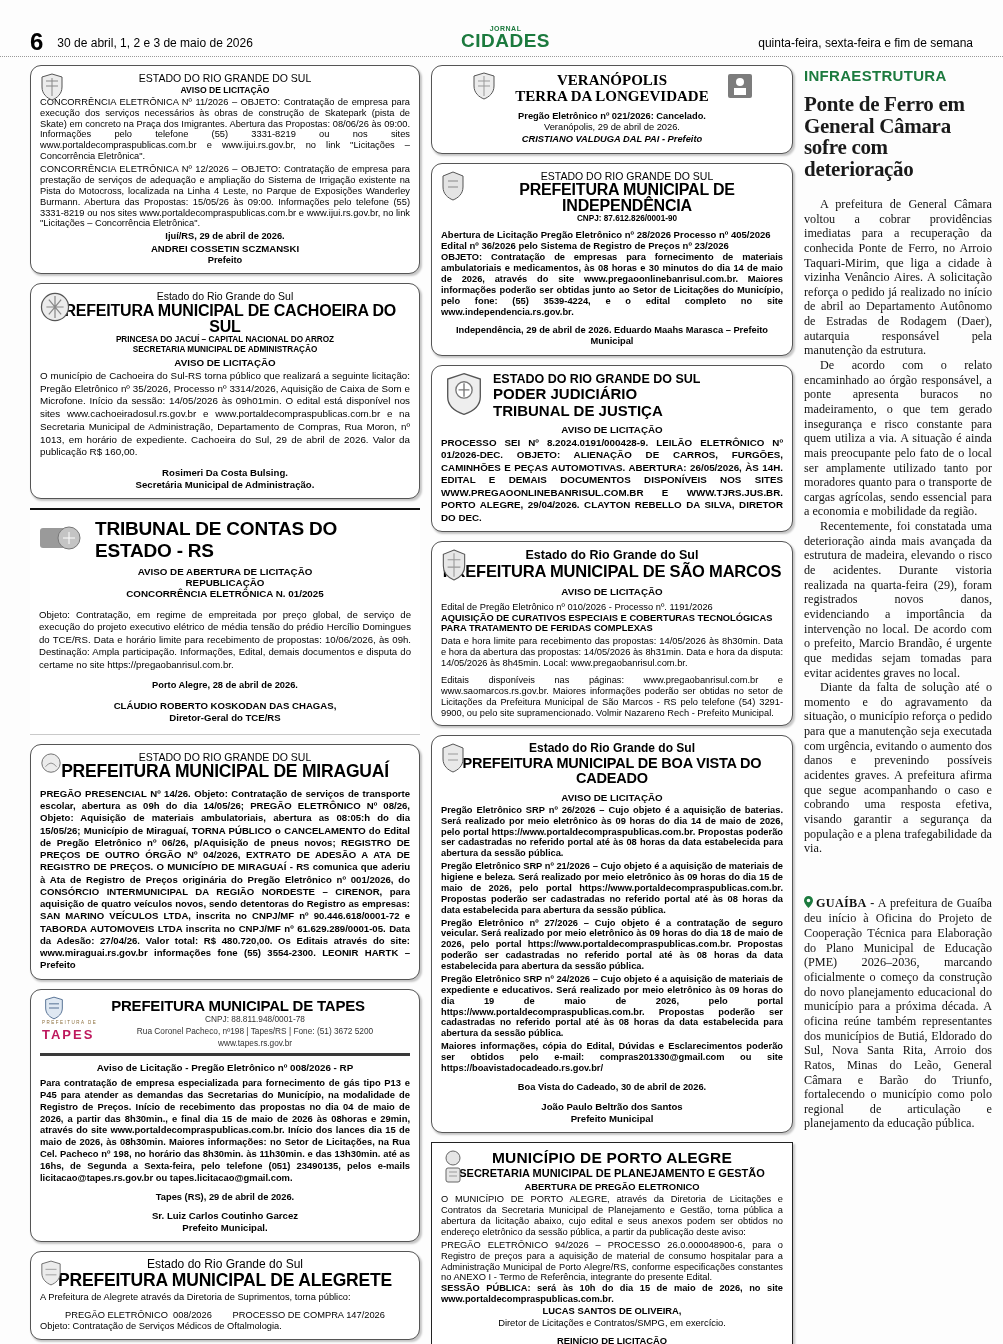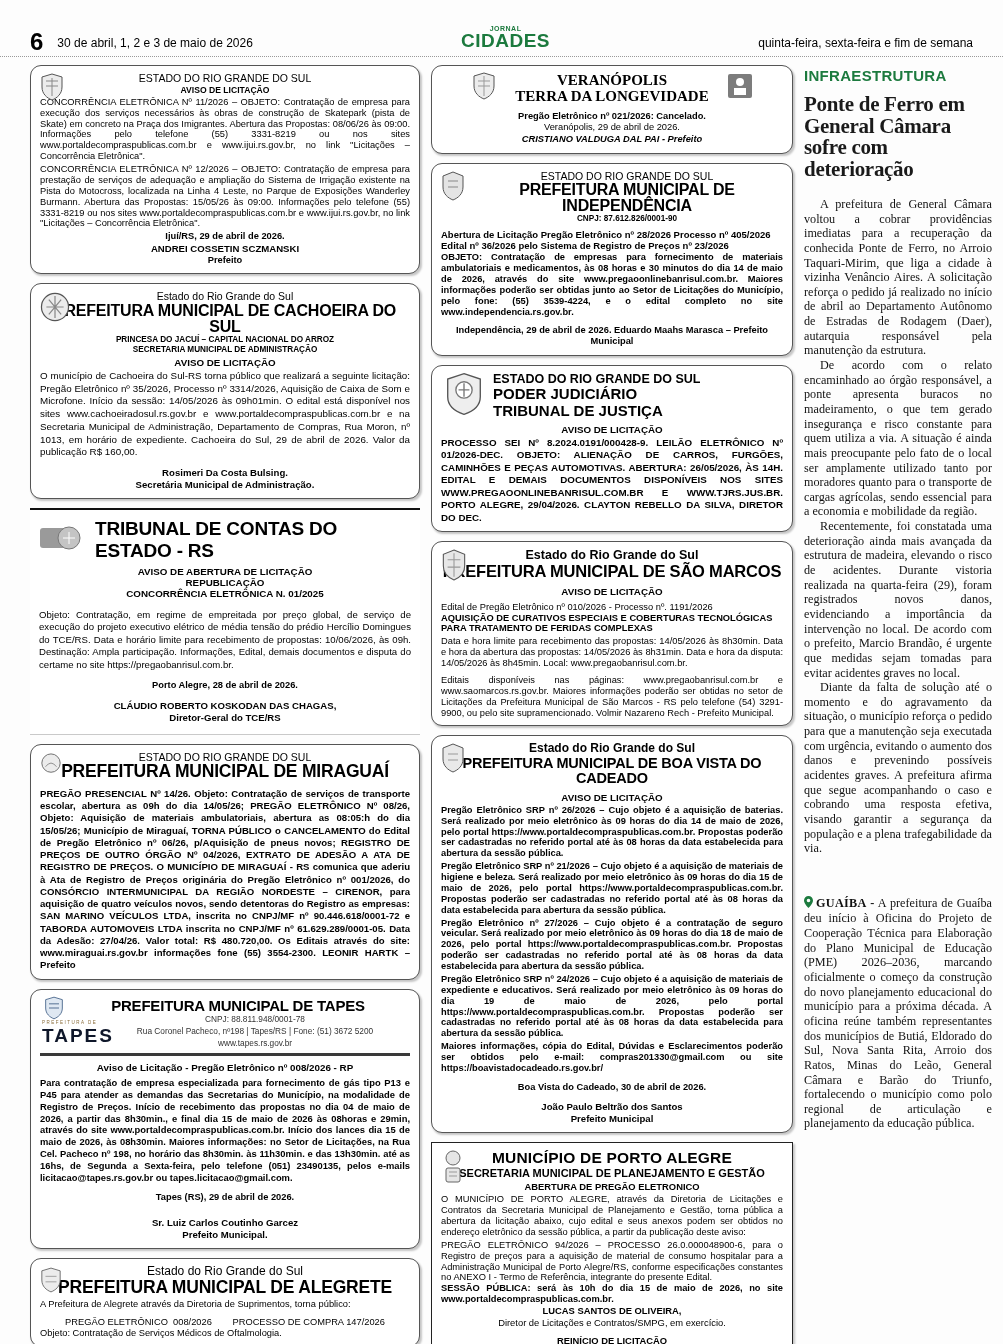--- a/index.html
+++ b/index.html
@@ -47,21 +47,21 @@
   .n-center { text-align: center; font-size: 9.3px; line-height: 1.25; margin-top: 5px; }
   .n-center.b { font-weight: bold; }
   .n-signer { text-align: center; font-size: 9.6px; font-weight: bold; line-height: 1.25; margin-top: 5px; }
   
   .tce-head { display: flex; align-items: center; justify-content: center; gap: 12px; margin-bottom: 4px; }
   .tce-title { font-size: 19px; font-weight: bold; letter-spacing: -.2px; }
   
   .tapes-head { position: relative; padding: 2px 0 4px 0; border-bottom: 3px solid #3a3a3a; margin-bottom: 5px; }
   .tapes-logo { position: absolute; left: 2px; top: 24px; text-align: left; }
   .tapes-logo .tl-small { font-size: 4.5px; letter-spacing: 1.5px; color: #8a6d3b; display:block; }
-  .tapes-logo .tl-big { font-size: 19px; font-weight: bold; letter-spacing: 2px; color: #0f172a; }
+  .tapes-logo .tl-big { font-size: 13px; font-weight: bold; letter-spacing: 2px; color: #be185d; }
   .tapes-meta { text-align: center; font-size: 8.3px; color: #333; line-height: 1.45; }
   
   .ver-head { display: flex; align-items: center; justify-content: center; gap: 18px; }
   .ver-title { text-align: center; font-family: "Liberation Serif", serif; font-weight: bold; font-size: 15px; line-height: 1.1; }
   
   .tj-head { display: flex; align-items: center; gap: 10px; padding-left: 4px; }
   .tj-lines { font-size: 15px; font-weight: bold; line-height: 1.12; }
   .tj-lines .st { font-size: 12.5px; }
   
   .poa-box { border: 1.5px solid #222; border-radius: 0; }
@@ -184,21 +184,21 @@
           <span class="tl-big">TAPES</span>
         </div>
         <div class="n-title sm" style="padding-left:26px;">PREFEITURA MUNICIPAL DE TAPES</div>
         <div class="tapes-meta" style="padding-left:60px;">CNPJ: 88.811.948/0001-78</div>
         <div class="tapes-meta" style="padding-left:60px;">Rua Coronel Pacheco, nº198  |  Tapes/RS  |  Fone: (51) 3672 5200</div>
         <div class="tapes-meta" style="padding-left:60px;">www.tapes.rs.gov.br</div>
       </div>
       <div class="n-aviso" style="margin:6px 0 4px;">Aviso de Licitação - Pregão Eletrônico nº 008/2026 - RP</div>
       <p class="n-body b" style="line-height:1.26; font-size:9.4px;">Para contratação de empresa especializada para fornecimento de gás tipo P13 e P45 para atender as demandas das Secretarias do Município, na modalidade de Registro de Preços. Início de recebimento das propostas no dia 04 de maio de 2026, a partir das 8h30min., e final dia 15 de maio de 2026 às 08horas e 29min, através do site www.portaldecompraspublicas.com.br. Início dos lances dia 15 de maio de 2026, às 08h30min. Maiores informações: no Setor de Licitações, na Rua Cel. Pacheco nº 198, no horário das 8h30min. às 11h30min. e das 13h30min. até as 16hs, de Segunda a Sexta-feira, pelo telefone (051) 23490135, pelos e-mails licitacao@tapes.rs.gov.br ou tapes.licitacao@gmail.com.</p>
       <div class="n-center b" style="margin-top:8px">Tapes (RS), 29 de abril de 2026.</div>
-      <div class="n-signer" style="margin-top:14px">Sr. Luiz Carlos Coutinho Garcez</div>
+      <div class="n-signer" style="margin-top:7px">Sr. Luiz Carlos Coutinho Garcez</div>
       <div class="n-signer" style="margin-top:0">Prefeito Municipal.</div>
     </section>
 
     <section class="box">
       <span class="crest">
         <svg width="22" height="28" viewBox="0 0 24 28">
             <path d="M12 1 L22 4 V14 C22 21 17 25 12 27 C7 25 2 21 2 14 V4 Z" fill="#ececec" stroke="#666"></path>
             <path d="M6 10 H18 M6 16 H18" stroke="#999" fill="none"></path>
           </svg>
       </span>

